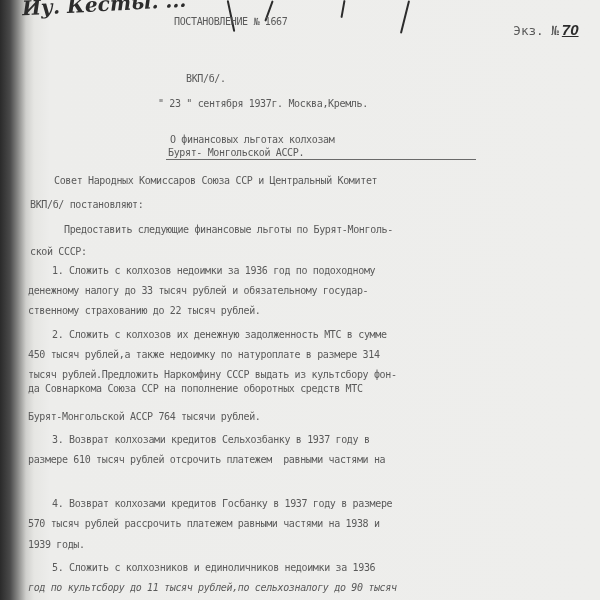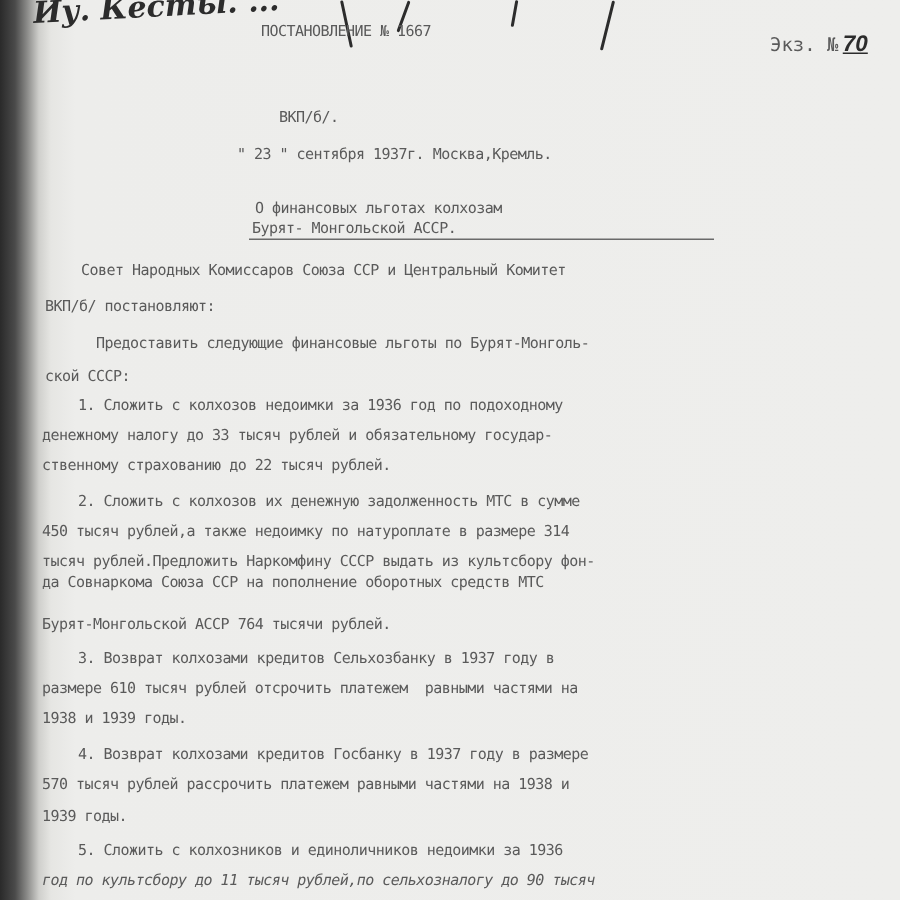--- a/index.html
+++ b/index.html
@@ -102,21 +102,20 @@
   <div class="line" style="left:28px; top:303px;">ственному страхованию до 22 тысяч рублей.</div>
 
   <div class="line" style="left:52px; top:327px;">2. Сложить с колхозов их денежную задолженность МТС в сумме</div>
   <div class="line" style="left:28px; top:347px;">450 тысяч рублей,а также недоимку по натуроплате в размере 314</div>
   <div class="line" style="left:28px; top:367px;">тысяч рублей.Предложить Наркомфину СССР выдать из культсбору фон-</div>
   <div class="line" style="left:28px; top:381px;">да Совнаркома Союза ССР на пополнение оборотных средств МТС</div>
   <div class="line" style="left:28px; top:409px;text-align:right;">Бурят-Монгольской АССР 764 тысячи рублей.</div>
 
   <div class="line" style="left:52px; top:432px;">3. Возврат колхозами кредитов Сельхозбанку в 1937 году в</div>
   <div class="line" style="left:28px; top:452px;">размере 610 тысяч рублей отсрочить платежем  равными частями на</div>
-  <div class="line" style="left:28px; top:472px;">1938 и 1939 годы.</div>
 
   <div class="line" style="left:52px; top:496px;">4. Возврат колхозами кредитов Госбанку в 1937 году в размере</div>
   <div class="line" style="left:28px; top:516px;">570 тысяч рублей рассрочить платежем равными частями на 1938 и</div>
   <div class="line" style="left:28px; top:537px;">1939 годы.</div>
 
   <div class="line" style="left:52px; top:560px;">5. Сложить с колхозников и единоличников недоимки за 1936</div>
   <div class="line" style="left:28px; top:580px;font-style:italic;">год по культсбору до 11 тысяч рублей,по сельхозналогу до 90 тысяч</div>
 
 </div>
 

